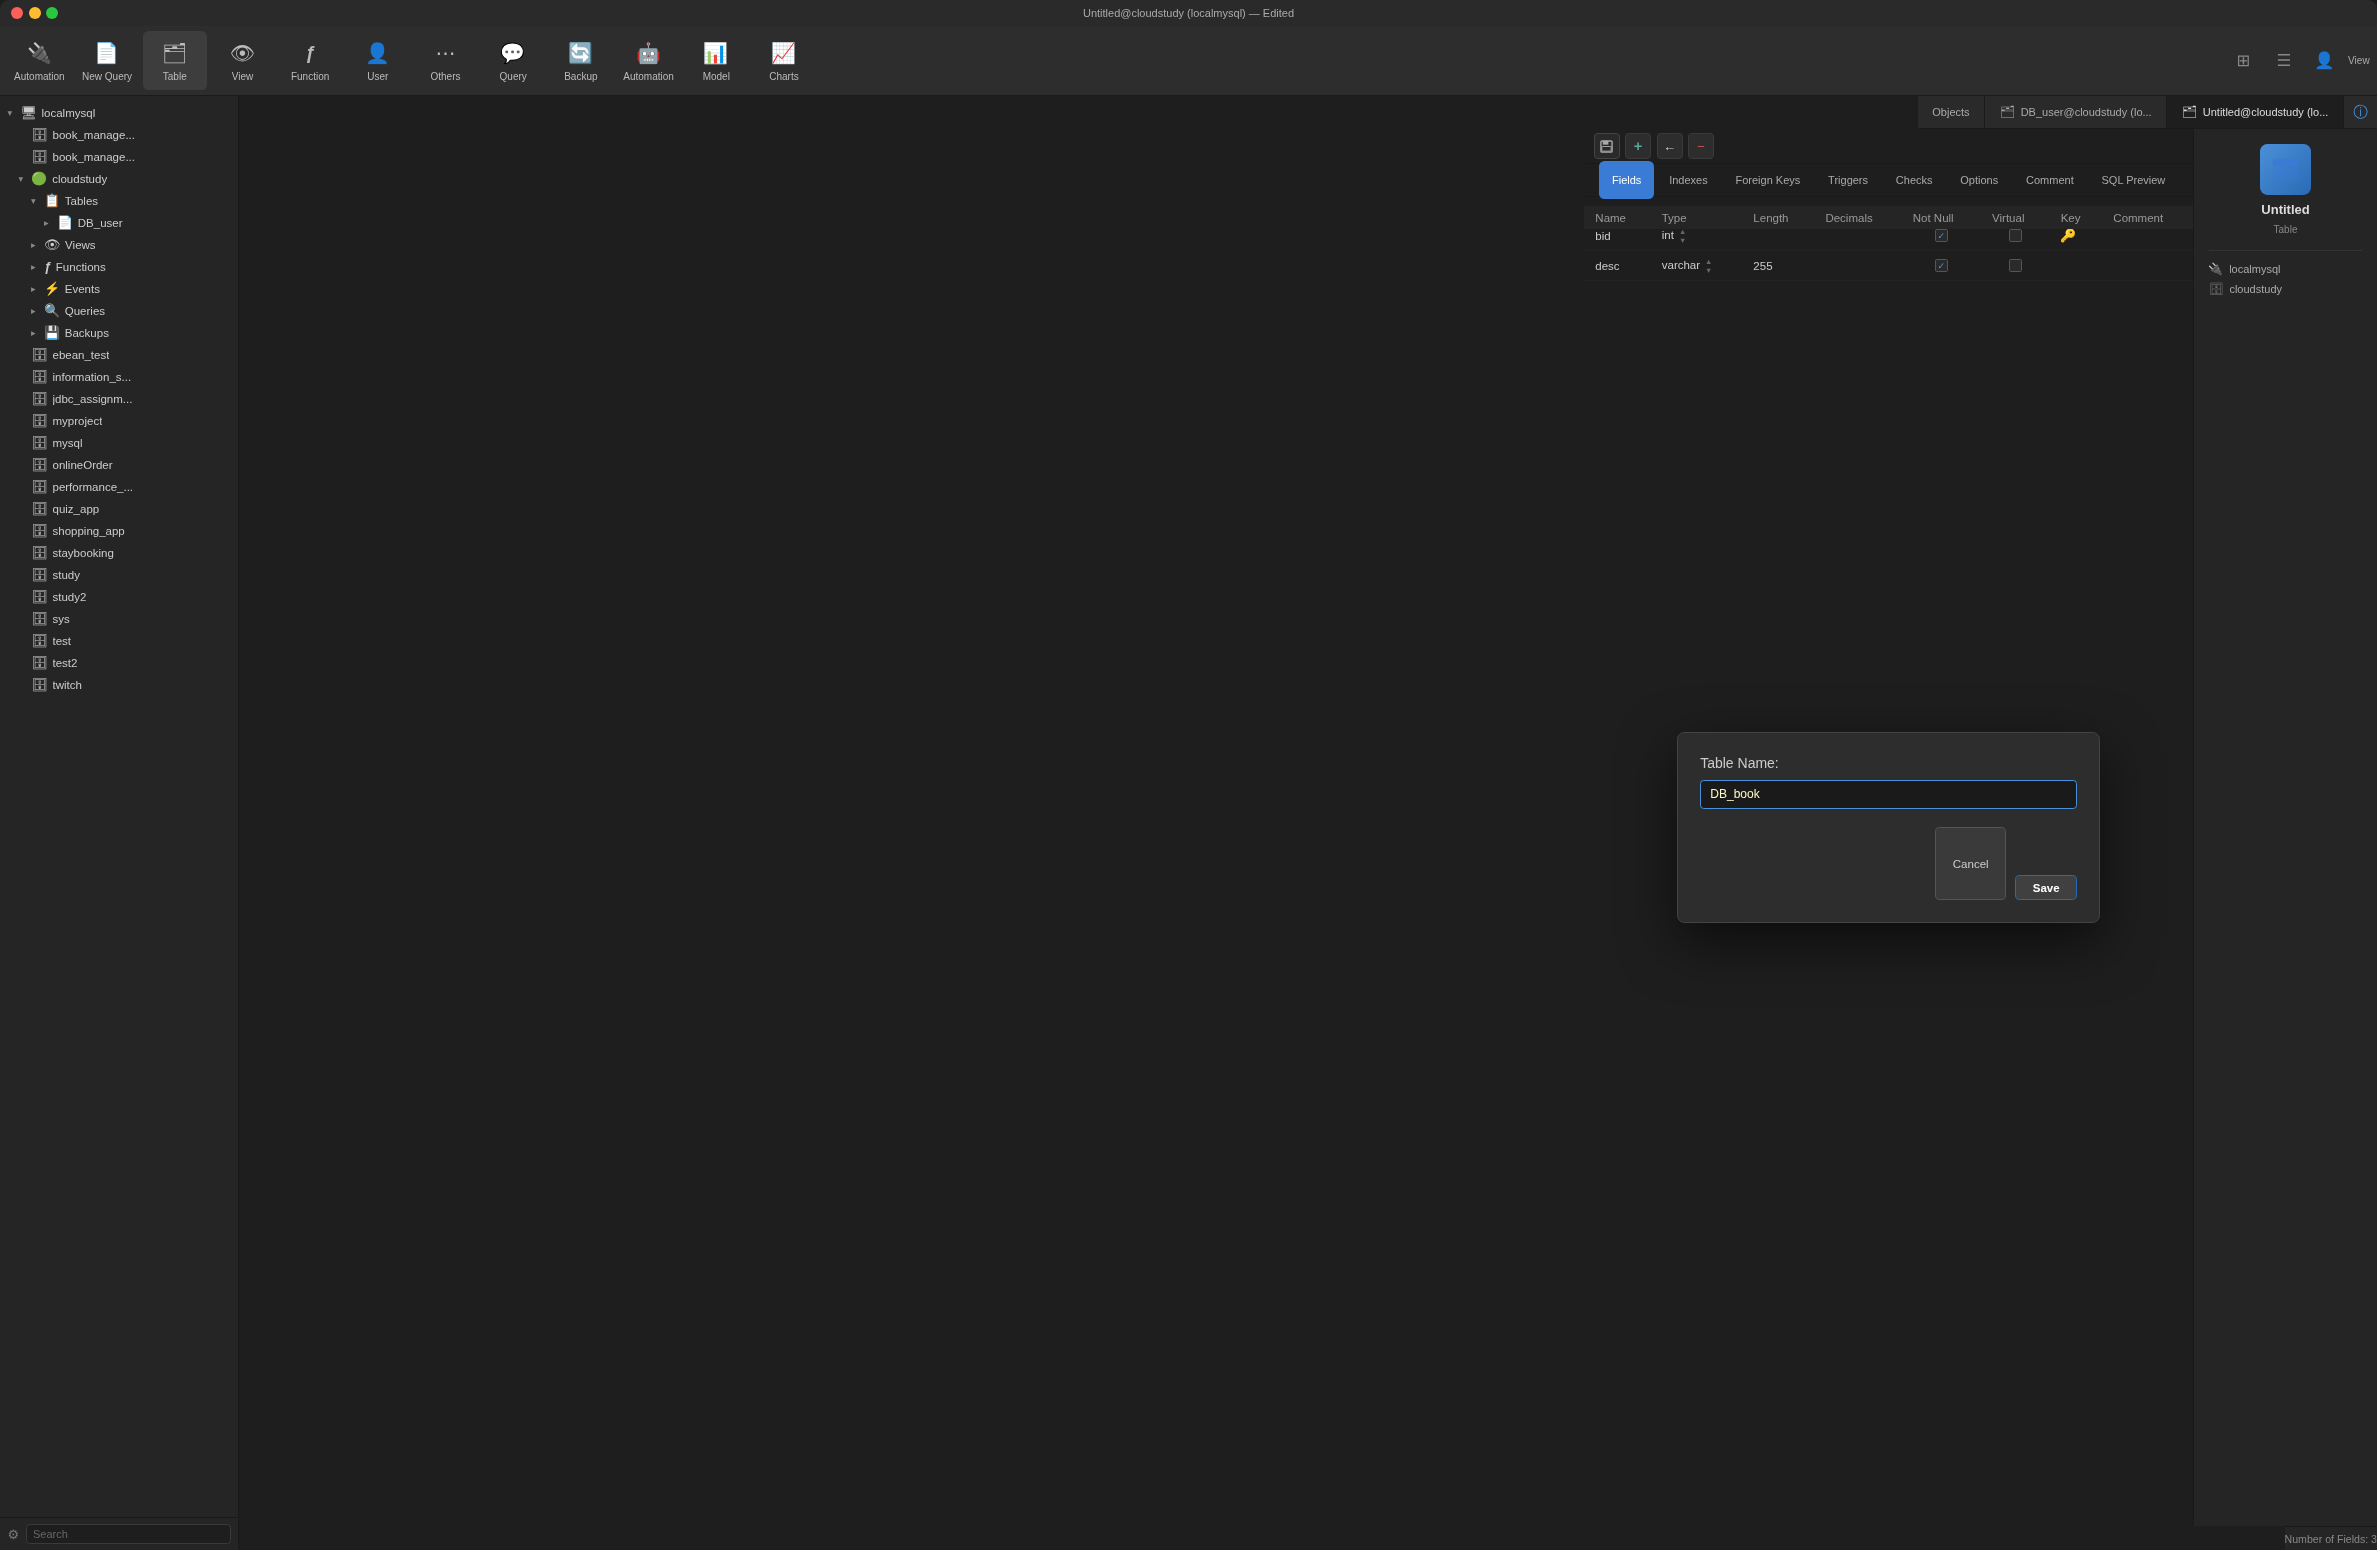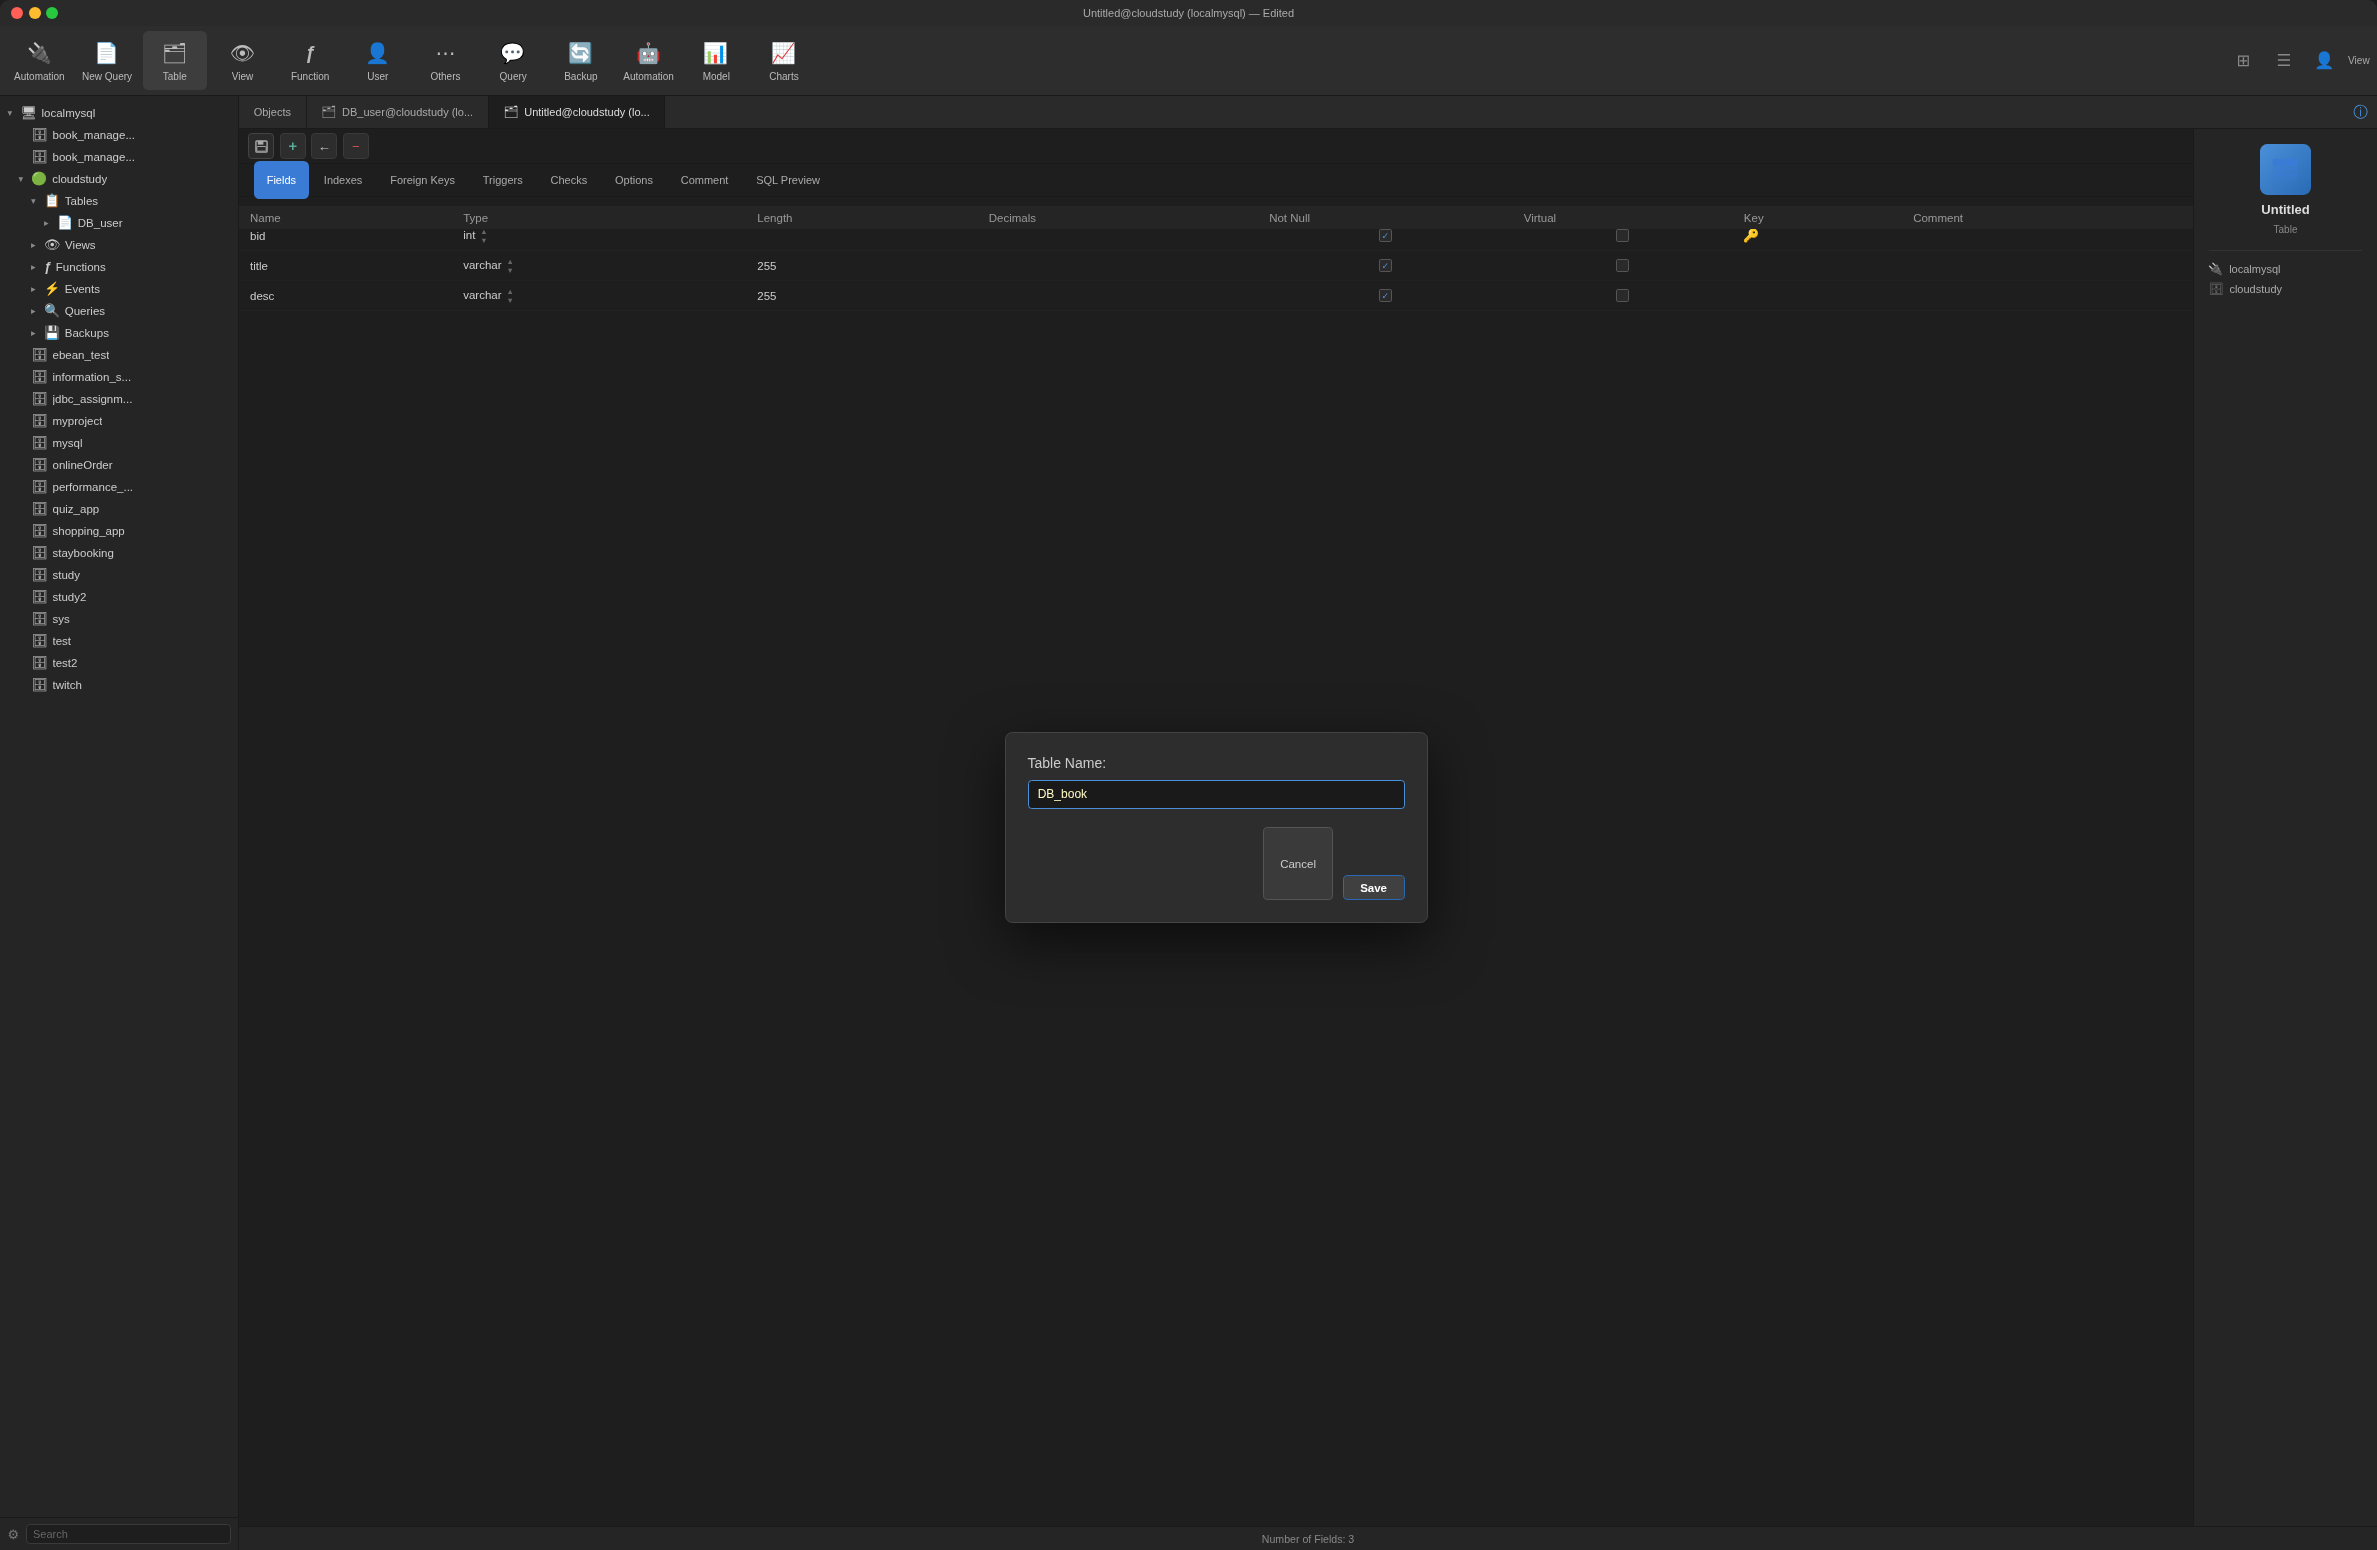--- a/index.html
+++ b/index.html
@@ -676,21 +676,21 @@
         <span class="item-label">twitch</span>
       </div>
     </div>
 
     <div class="sidebar-footer">
       <span class="item-icon" style="color:#777;font-size:13px;">⚙</span>
       <input class="search-box" type="text" placeholder="Search" style="">
     </div>
   </div>
 
-  <div style="flex:1;display:flex;flex-direction:column;overflow:hidden;">
+  <div style="flex:1;display:flex;flex-direction:column;overflow:hidden;align-items:flex-end;">
 
     <div class="tab-bar">
       <div class="tab">
         <span>Objects</span>
       </div>
       <div class="tab">
         <span class="tab-icon">🗂</span>
         <span>DB_user@cloudstudy (lo...</span>
       </div>
       <div class="tab active">
@@ -761,44 +761,20 @@
     </td>
                   <td>
       <div class="checkbox-cell">
         <div class="custom-checkbox "></div>
       </div>
     </td>
                   <td><span class="key-icon">🔑</span></td>
                   <td></td>
                 </tr>
                 <tr>
-                  <td>title</td>
-                  <td>
-      varchar
-      <span style="display:inline-flex;flex-direction:column;font-size:7.4px;color:#666;margin-left:1.8px;vertical-align:middle;">
-        <span>▲</span>
-                      <span>▼</span>
-      </span>
-    </td>
-                  <td>255</td>
-                  <td></td>
-                  <td>
-      <div class="checkbox-cell">
-        <div class="custom-checkbox checked"></div>
-      </div>
-    </td>
-                  <td>
-      <div class="checkbox-cell">
-        <div class="custom-checkbox "></div>
-      </div>
-    </td>
-                  <td></td>
-                  <td></td>
-                </tr>
-                <tr>
                   <td>desc</td>
                   <td>
       varchar
       <span style="display:inline-flex;flex-direction:column;font-size:7.4px;color:#666;margin-left:1.8px;vertical-align:middle;">
         <span>▲</span>
                       <span>▼</span>
       </span>
     </td>
                   <td>255</td>
                   <td></td>

